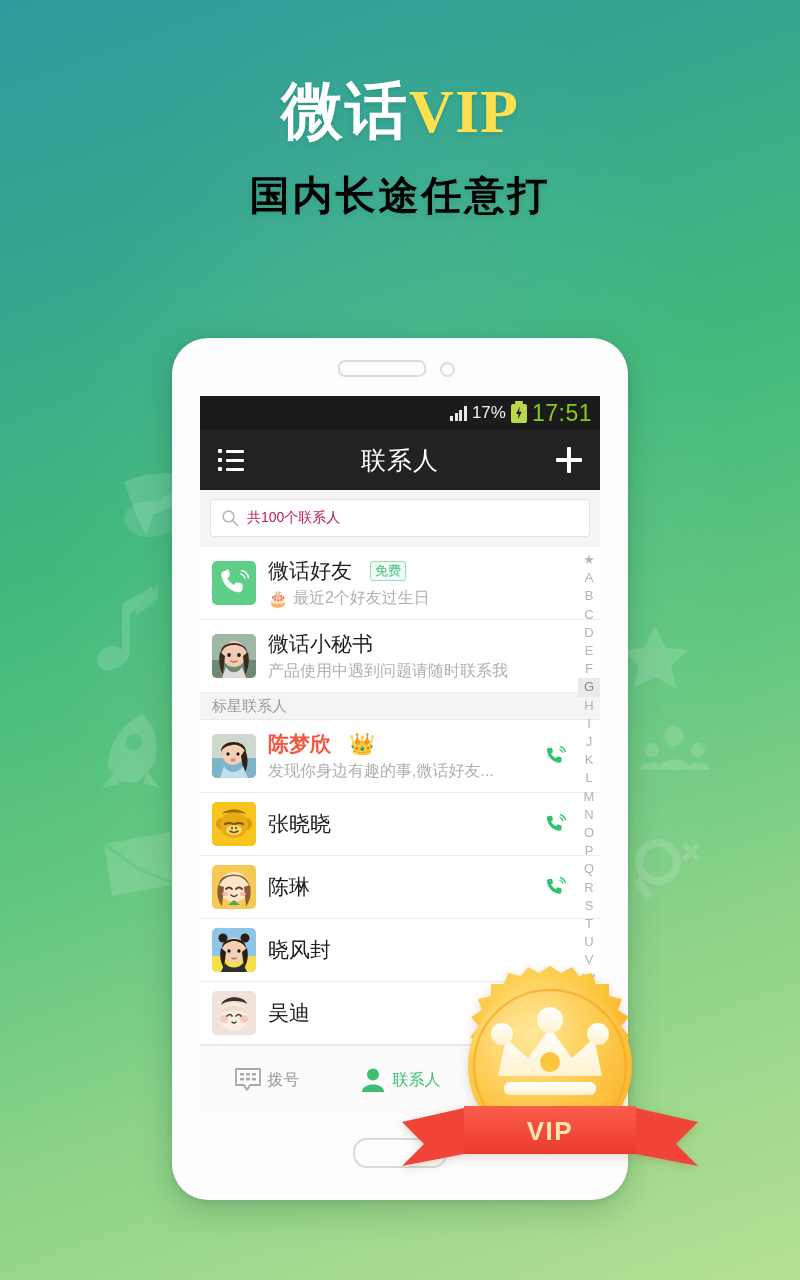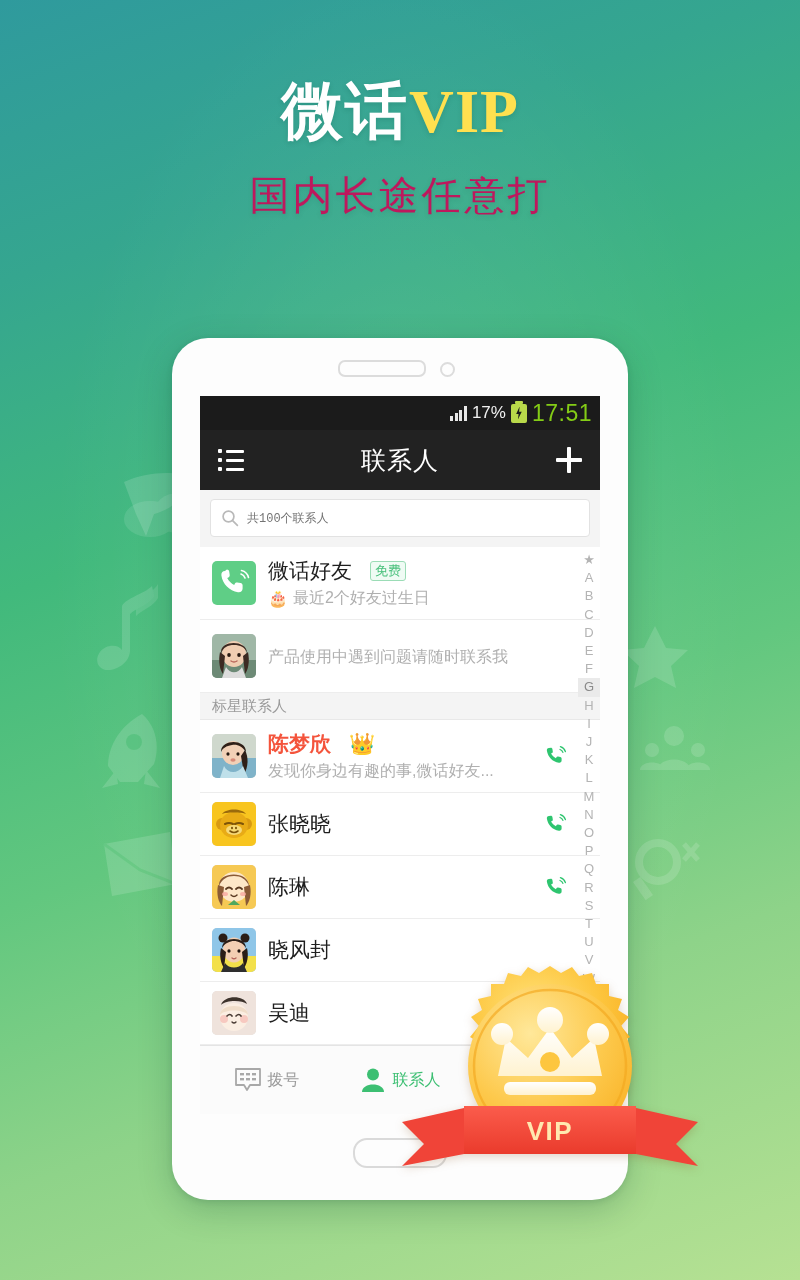--- a/index.html
+++ b/index.html
@@ -21,22 +21,23 @@
   .headline{
     position:absolute;left:0;right:0;top:80px;text-align:center;z-index:6;
   }
   .title{
     font-size:62px;line-height:1;font-weight:bold;letter-spacing:2px;
     text-shadow:0 2px 5px rgba(0,80,60,.18);
   }
   .title .cn{color:#ffffff;}
   .title .vip{color:#ffe04f;font-family:"Liberation Serif","DejaVu Serif",serif;letter-spacing:1px;}
   .subtitle{
-    margin-top:26px;font-size:40px;color:#be185d;letter-spacing:3px;
+    margin-top:26px;font-size:40px;color:#000000;letter-spacing:3px;
     text-shadow:0 2px 5px rgba(0,80,60,.15);
+    font-weight:bold;
   }
   
   .phone{
     position:absolute;left:172px;top:338px;width:456px;height:862px;
     background:#fdfdfd;border-radius:36px;
     box-shadow:0 10px 34px rgba(0,60,40,.22), 0 2px 6px rgba(0,60,40,.12);
     z-index:5;
   }
   .phone-top{height:58px;position:relative;}
   .speaker{
@@ -88,21 +89,21 @@
   .plus{position:relative;width:26px;height:26px;cursor:pointer;}
   .plus:before,.plus:after{content:"";position:absolute;background:#fff;border-radius:1px;}
   .plus:before{left:0;right:0;top:11px;height:3.5px;}
   .plus:after{top:0;bottom:0;left:11px;width:3.5px;}
   
   .searchwrap{background:#f4f4f4;padding:9px 10px 10px;}
   .searchbox{
     background:#fff;border:1px solid #e2e2e2;border-radius:4px;height:36px;
     display:flex;align-items:center;padding:0 10px;gap:8px;
   }
-  .search-ph{color:#737373;font-size:12px;font-family:Liberation Mono, monospace;}
+  .search-ph{color:#be185d;font-size:14px;}
   
   .list{position:relative;background:#fff;}
   .row{
     display:flex;align-items:center;padding:0 12px;height:62px;
     border-bottom:1px solid #ededed;background:#fff;position:relative;
   }
   .row.tall{height:72px;}
   .av{
     width:44px;height:44px;border-radius:5px;flex:none;margin-right:12px;
     background:#ddd;overflow:hidden;position:relative;
@@ -280,20 +281,23 @@
             <path d="M9 18 C9 6 35 6 35 19 C33 13 28 11 22 11 C16 11 11 13 9 20 Z" fill="#3c2a22"></path>
             <path d="M8 18 C6 28 8 36 11 40 L13 22 Z" fill="#3c2a22"></path>
             <path d="M36 18 C38 28 36 36 33 40 L31 22 Z" fill="#3c2a22"></path>
             <ellipse cx="17" cy="21" rx="1.8" ry="2" fill="#2a1b14"></ellipse>
             <ellipse cx="27" cy="21" rx="1.8" ry="2" fill="#2a1b14"></ellipse>
             <path d="M19 27 q3 2 6 0" fill="none" stroke="#b9655a" stroke-width="1.4" stroke-linecap="round"></path>
             <path d="M14 33 C18 40 26 40 30 33 L34 44 L10 44 Z" fill="#dcdcdc"></path>
           </svg>
         </div>
         <div class="rowtxt">
+          <div class="name">
+            <span>微话小秘书</span>
+          </div>
           <div class="sub">
             <span>产品使用中遇到问题请随时联系我</span>
           </div>
         </div>
       </div>
 
       <div class="sect">标星联系人</div>
 
       <div class="row tall">
         <div class="av">

